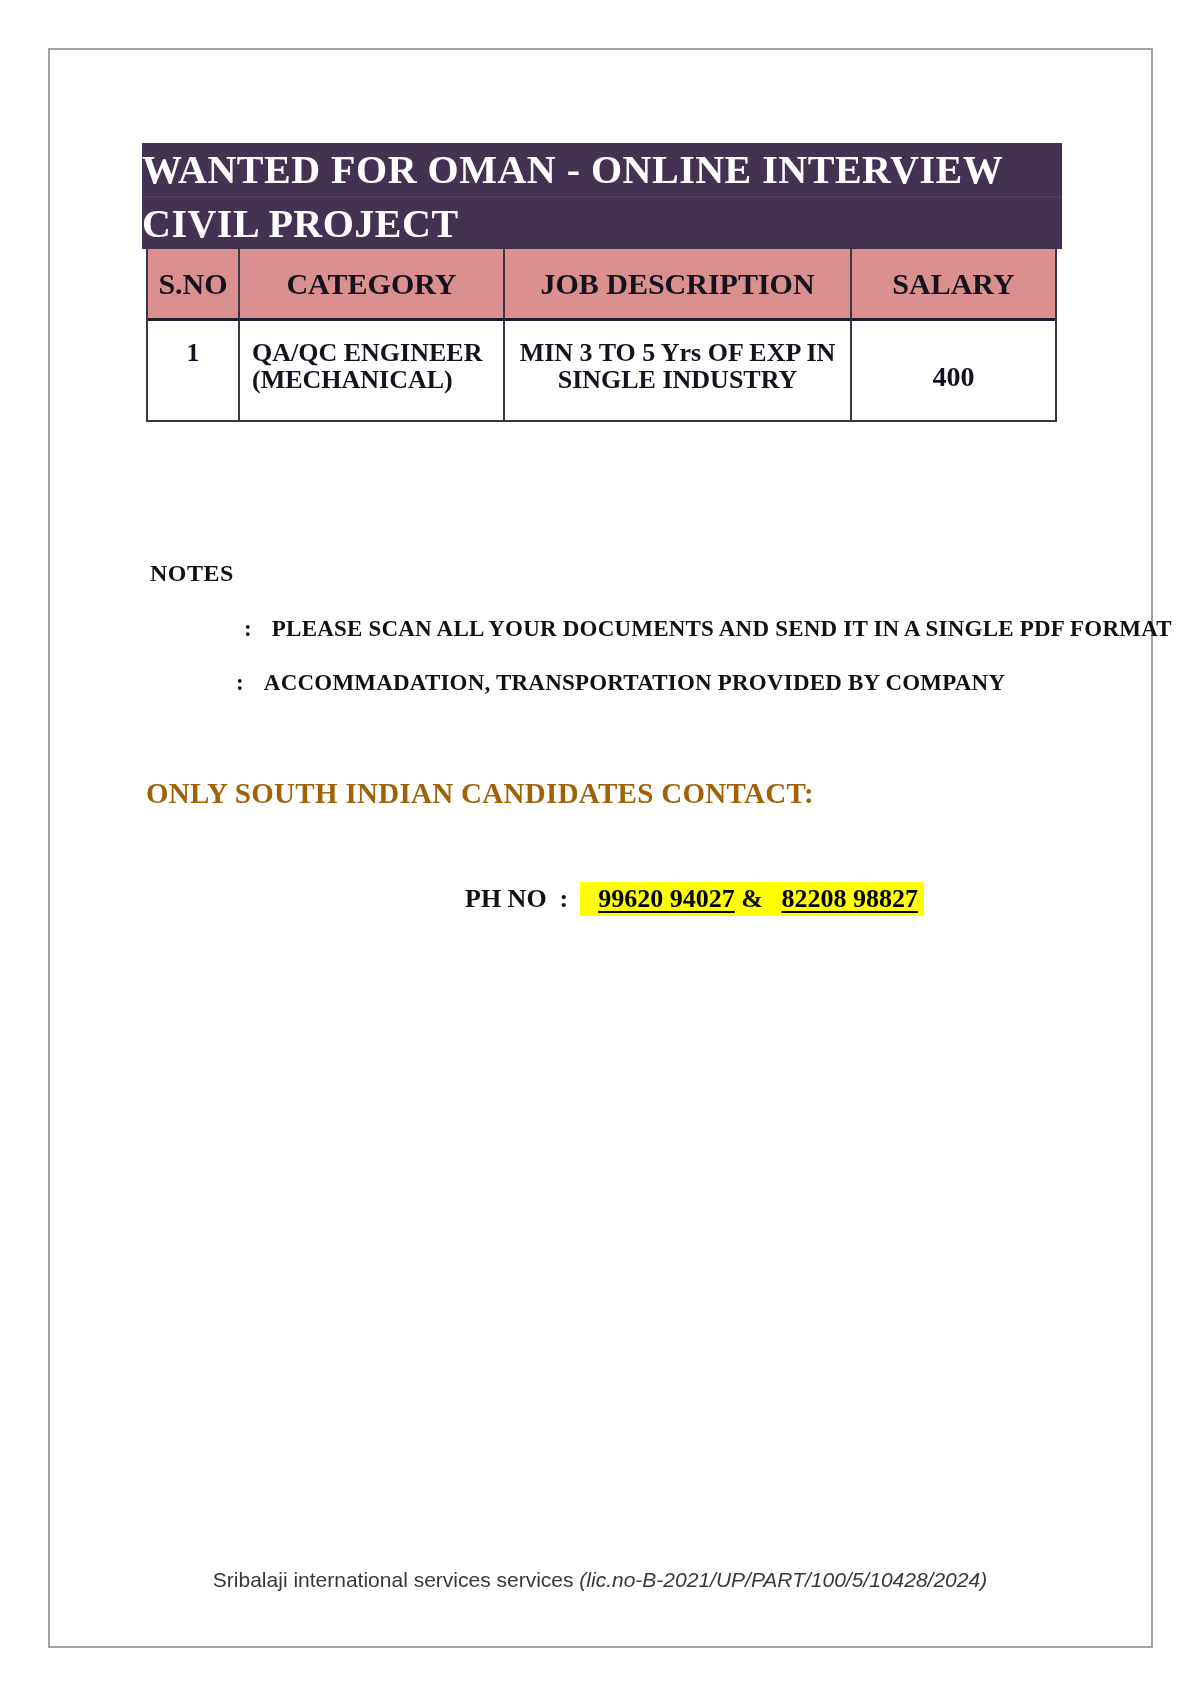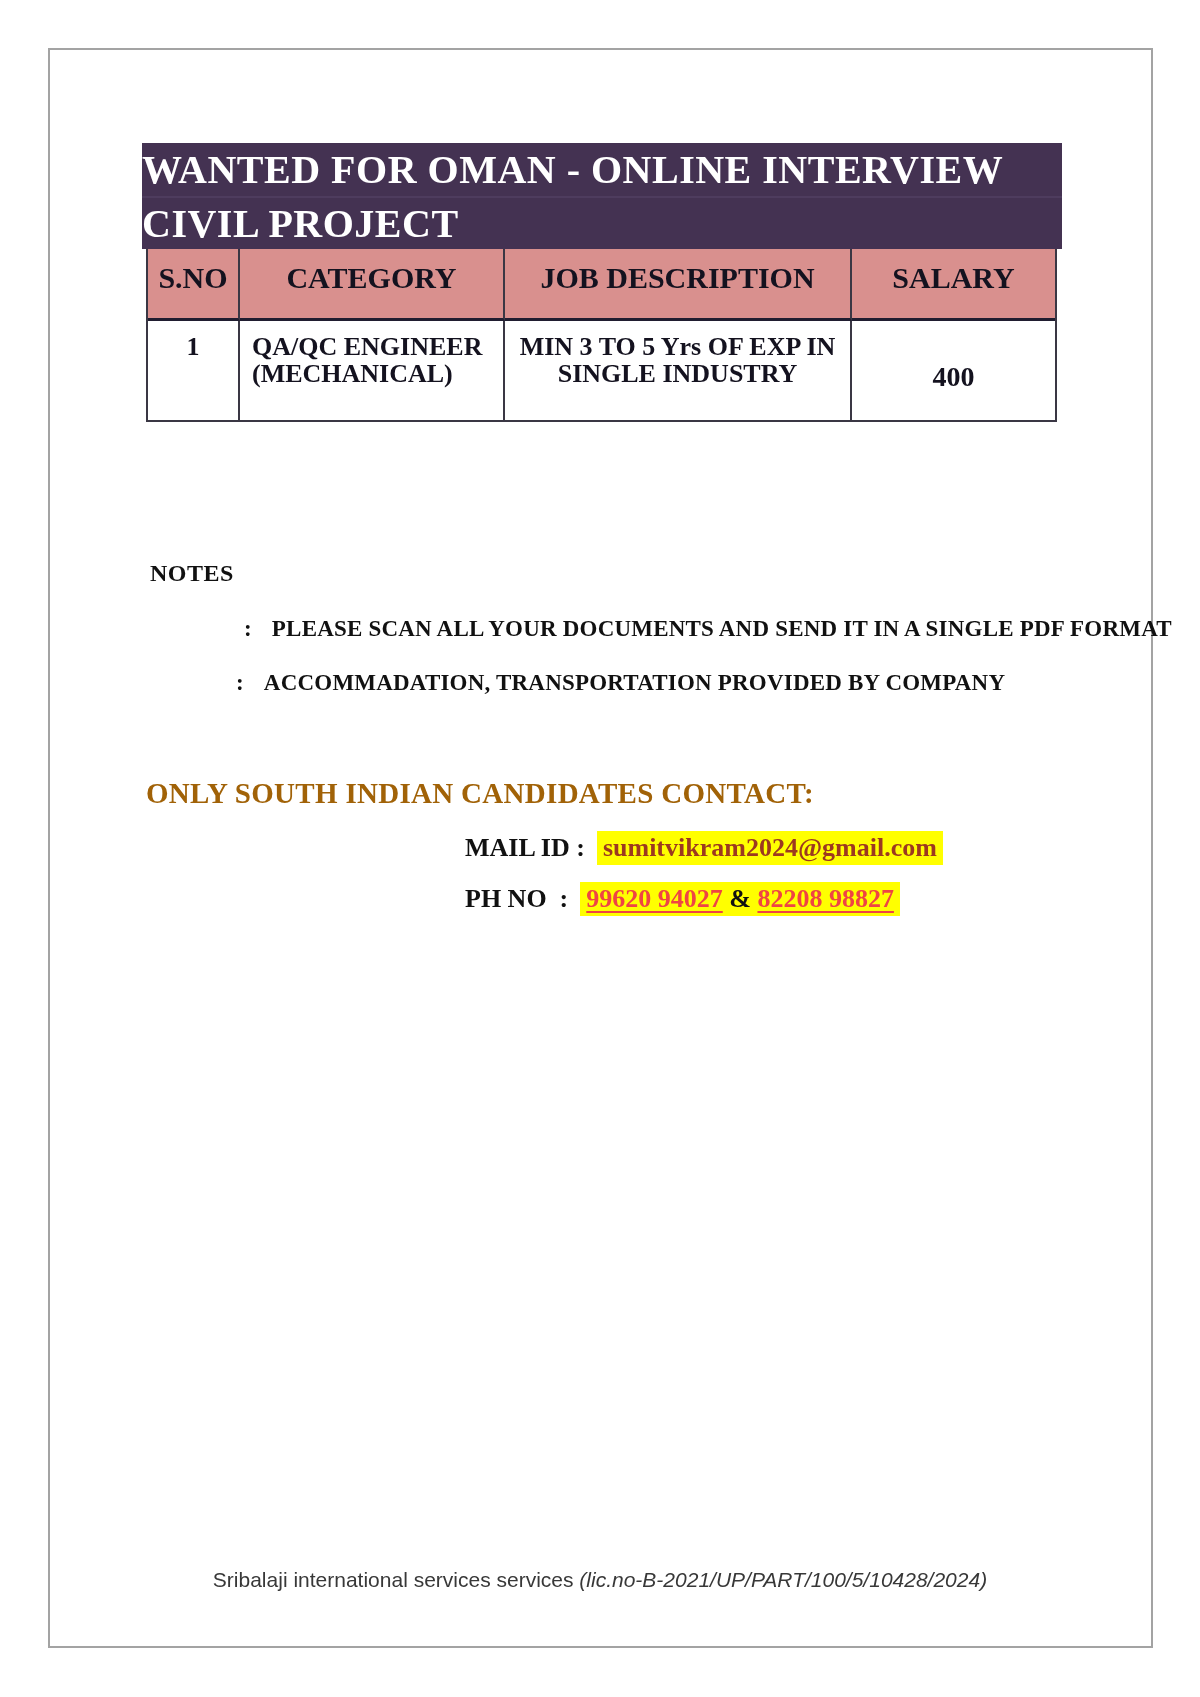--- a/index.html
+++ b/index.html
@@ -42,21 +42,21 @@
     width:911px;
     border-left:2px solid #3a3744;
     border-right:2px solid #3a3744;
     border-bottom:2px solid #3a3744;
     box-sizing:border-box;
   }
   .trow{ display:grid; grid-template-columns:92px 265px 347px 203px; }
   .cell{
     box-sizing:border-box;
     border-right:2px solid #3a3744;
-    padding-top:12px;
+    padding-top:18px;
     text-align:center;
     font-weight:bold;
     color:#14121f;
   }
   .cell.last{ border-right:none; }
   .thead .cell{
     height:72px;
     background:#d9908e;
     font-size:30px;
     border-bottom:3px solid #201d30;
@@ -106,24 +106,25 @@
   }
   .contact-line .label{ white-space:pre; margin-right:12px; }
   .contact-line.mail{ left:465px; top:831px; }
   .contact-line.phone{ left:465px; top:882px; }
   .hl{
     background:#ffff00;
     padding:2px 6px;
   }
   .mail-value{ color:#9c3920; }
   .ph-num{
-    color:#ef4444;
+    color:#000000;
     text-decoration:underline;
     text-decoration-thickness:2px;
     text-underline-offset:4px;
+    margin-left:12px;
   }
   .amp{ color:#111111; }
   
   .footer{
     position:absolute;
     left:0; top:1568px;
     width:1200px;
     text-align:center;
     font-family:"Liberation Sans", sans-serif;
     font-size:21px;
@@ -174,24 +175,20 @@
     <span>PLEASE SCAN ALL YOUR DOCUMENTS AND SEND IT IN A SINGLE PDF FORMAT</span>
   </div>
 
   <div class="note n2">
     <span class="colon">:</span>
     <span>ACCOMMADATION, TRANSPORTATION PROVIDED BY COMPANY</span>
   </div>
 
   <div class="contact-heading">ONLY SOUTH INDIAN CANDIDATES CONTACT:</div>
 
-  <div class="contact-line mail">
-    <span class="label">MAIL ID :</span>
-    <span class="hl mail-value">sumitvikram2024@gmail.com</span>
-  </div>
 
   <div class="contact-line phone">
     <span class="label">PH NO  :</span>
     <span class="hl"><span class="ph-num">99620 94027</span><span class="amp"> &amp; </span><span class="ph-num">82208 98827</span></span>
   </div>
 
   <div class="footer">
     <span>Sribalaji international services services </span><span class="it">(lic.no-B-2021/UP/PART/100/5/10428/2024)</span>
   </div>
 </div>

